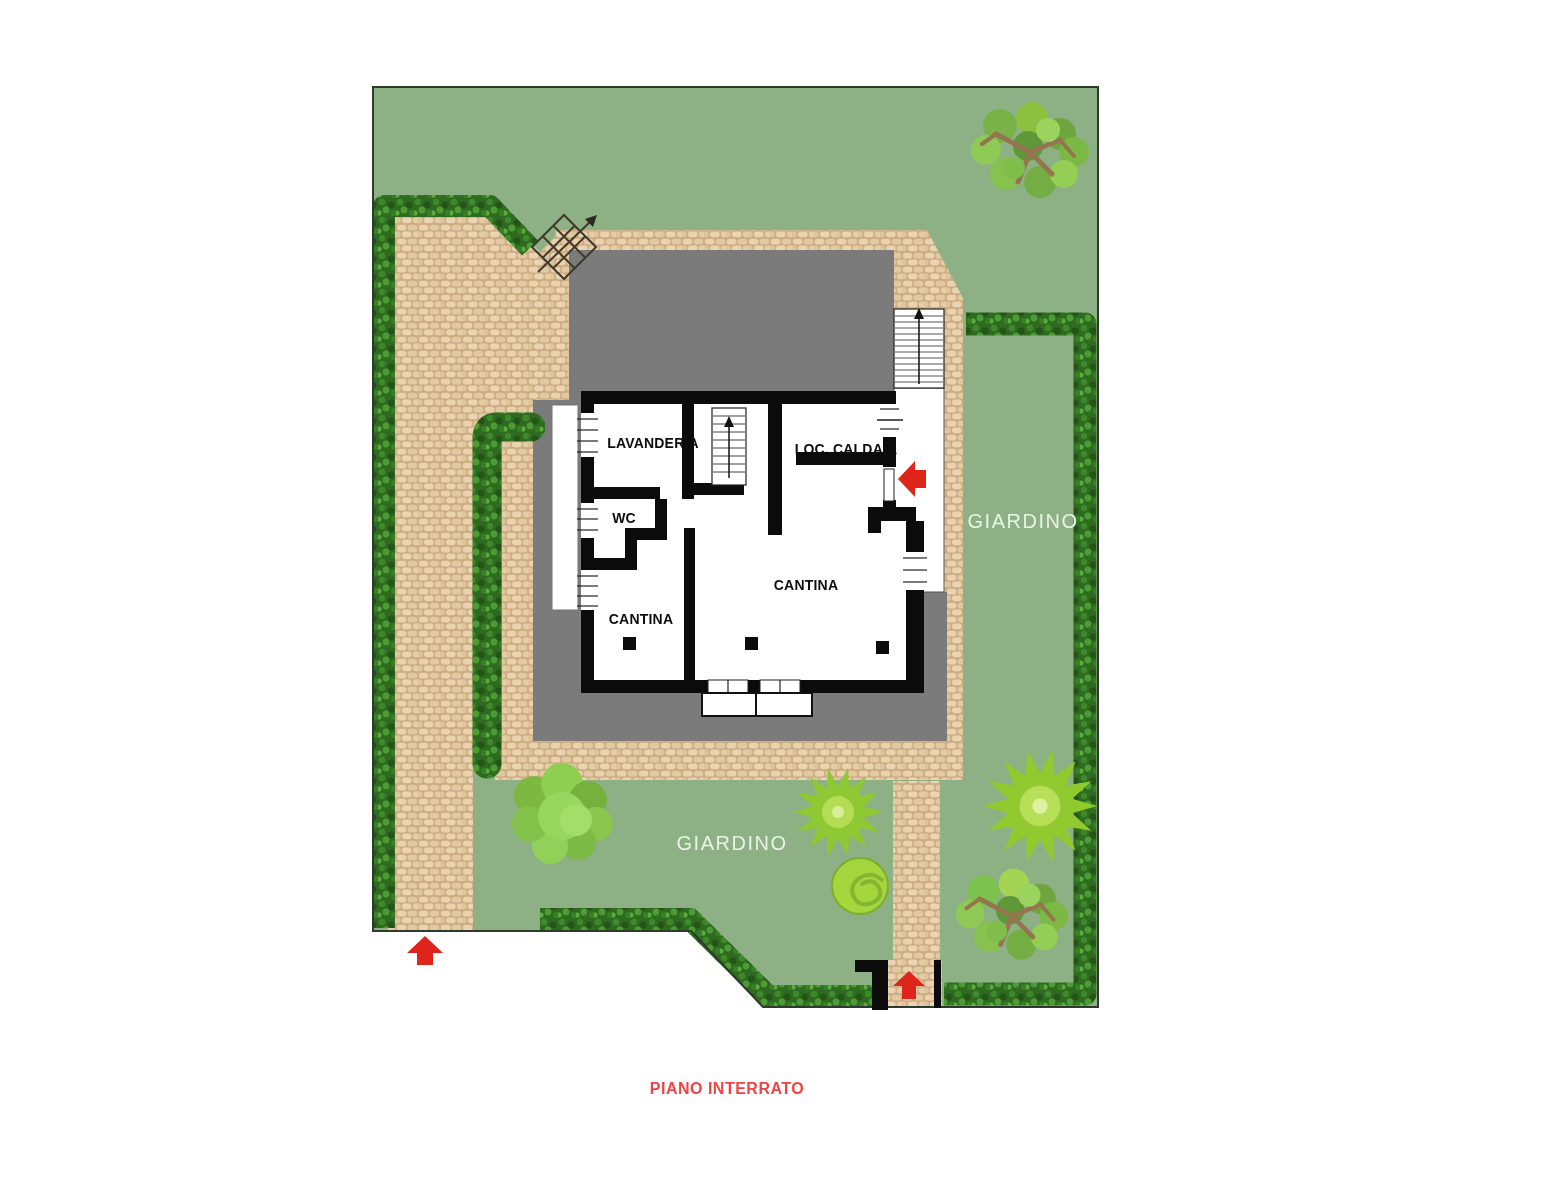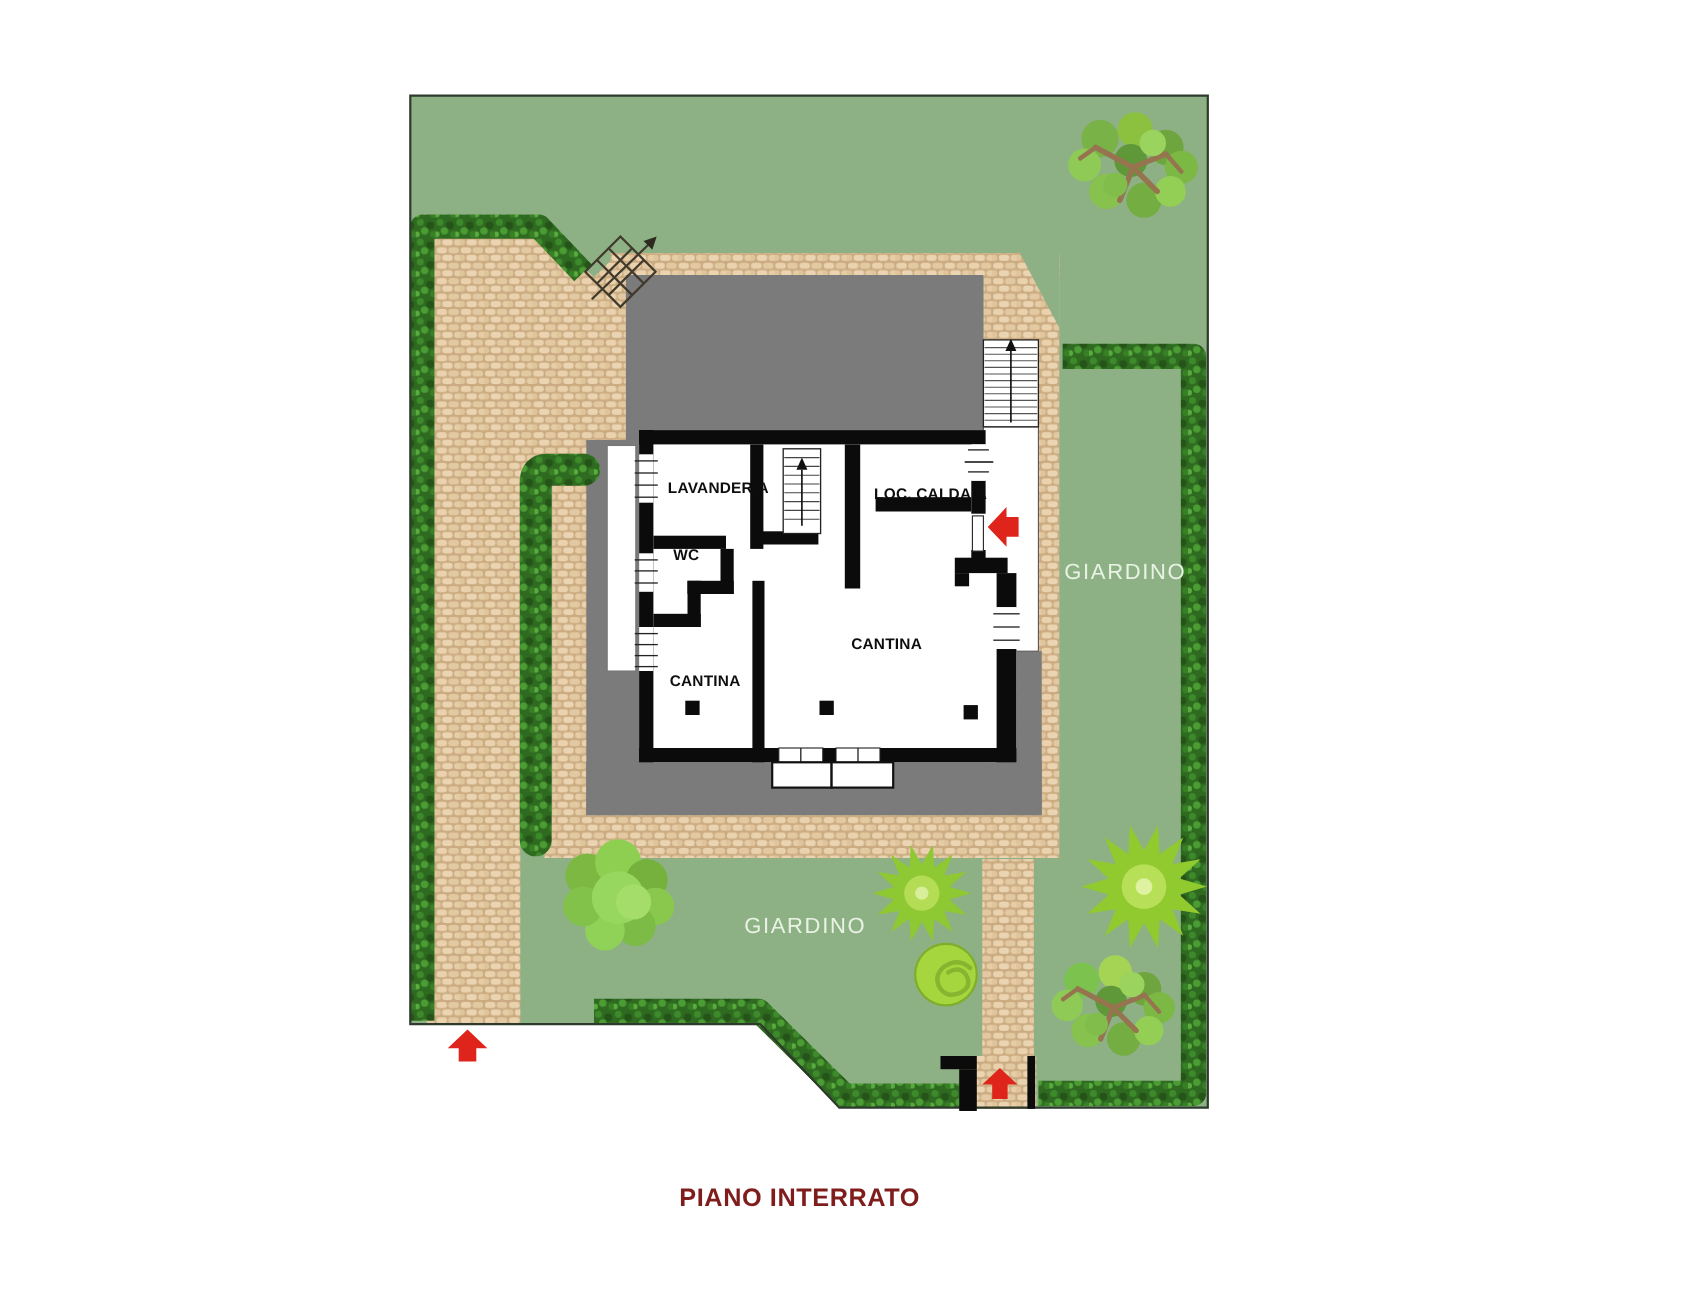--- a/index.html
+++ b/index.html
@@ -24,22 +24,22 @@
     letter-spacing:0.2px;
   }
   .garden-label{
     font-size:20px;
     color:#e9f3e4;
     letter-spacing:1.5px;
     font-weight:400;
   }
   .plan-title{
     font-weight:bold;
-    font-size:23px;
-    color:#7f1d1d;
+    font-size:16px;
+    color:#ef4444;
     letter-spacing:0.5px;
   }
 </style>
 </head>
 <body>
 
 <div id="canvas">
 
   <svg id="plan-svg" width="1546" height="1192" viewBox="0 0 1546 1192">
     <defs>
@@ -300,21 +300,21 @@
       <polygon points="425,936 443,953 433,953 433,965 417,965 417,953 407,953"></polygon>
       <polygon points="909,971 925,986 916,986 916,999 902,999 902,986 893,986"></polygon>
       <polygon points="898,479 915,461 915,470 926,470 926,488 915,488 915,497"></polygon>
     </g>
   </svg>
 
   <div class="lbl room-label" style="left:653px;top:443px;">LAVANDERIA</div>
 
   <div class="lbl room-label" style="left:846px;top:429px;margin-top:20px;">LOC. CALDAIA</div>
 
-  <div class="lbl room-label" style="left:624px;top:504px;">WC</div>
+  <div class="lbl room-label" style="left:624px;top:518px;">WC</div>
 
   <div class="lbl room-label" style="left:806px;top:585px;">CANTINA</div>
 
   <div class="lbl room-label" style="left:641px;top:619px;">CANTINA</div>
 
   <div class="lbl garden-label" style="left:1023px;top:521px;">GIARDINO</div>
 
   <div class="lbl garden-label" style="left:732px;top:843px;">GIARDINO</div>
 
   <div class="lbl plan-title" style="left:727px;top:1089px;">PIANO INTERRATO</div>

